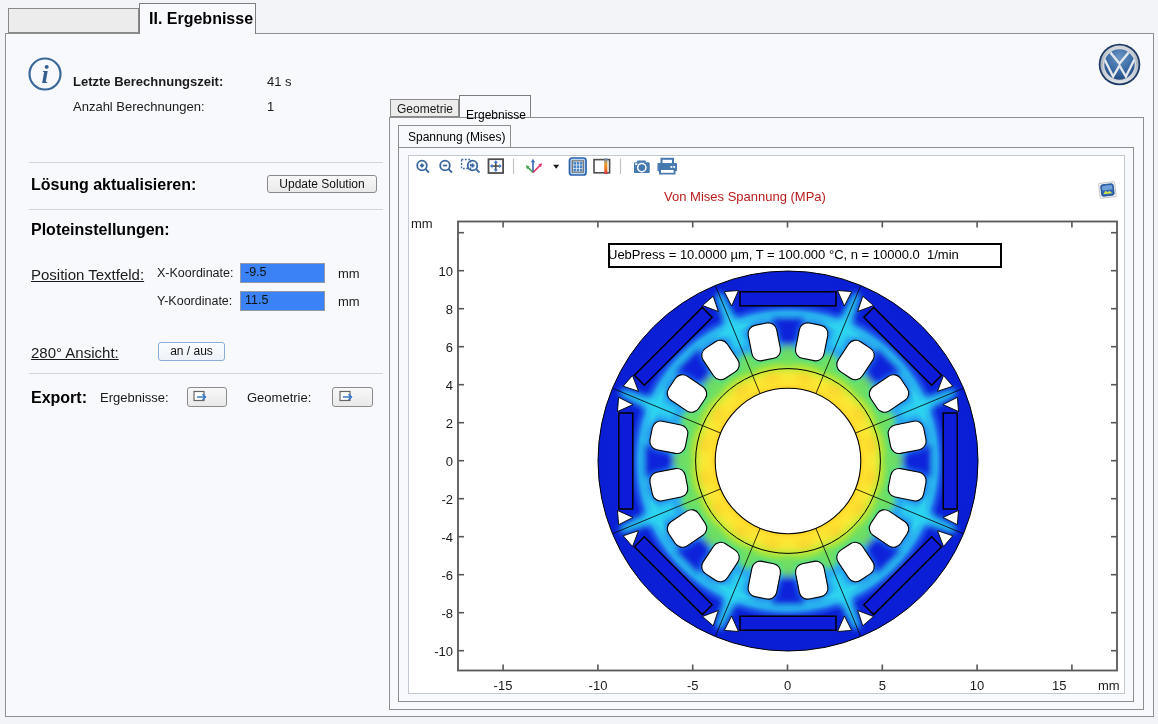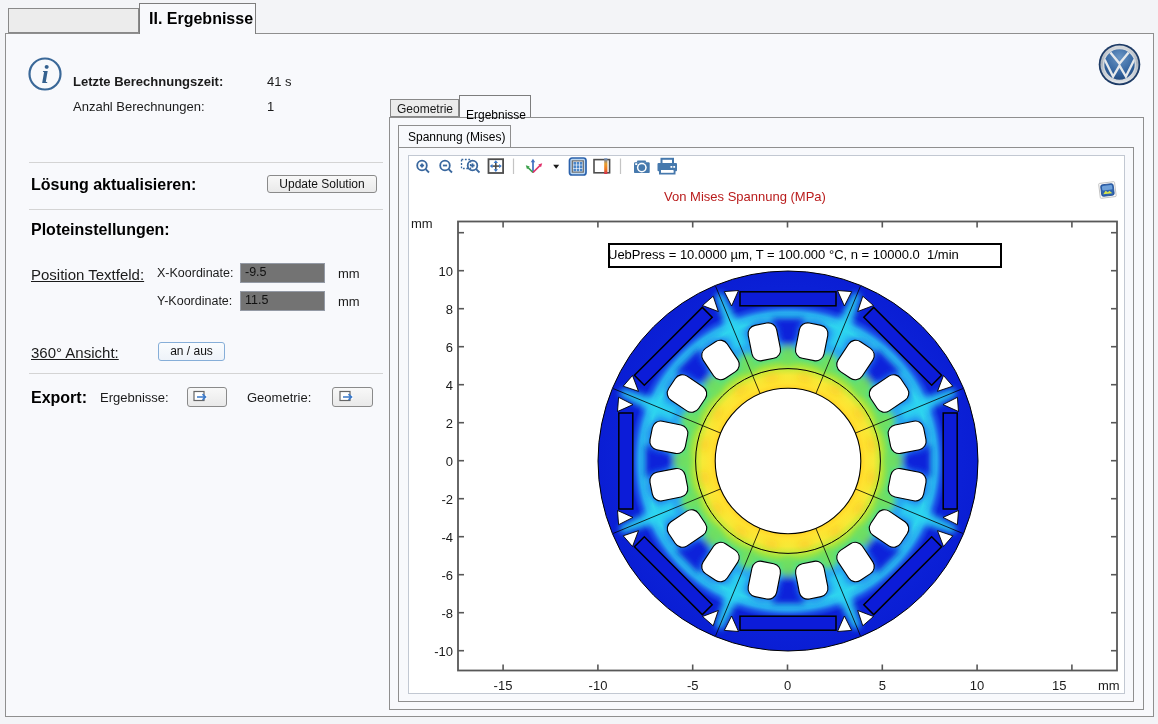--- a/index.html
+++ b/index.html
@@ -6,21 +6,21 @@
   html,body { width:1158px; height:724px; background:#f3f4f7; font-family:"Liberation Sans", sans-serif; overflow:hidden; }
   .abs { position:absolute; }
   body { position:relative; }
   .tab-inactive { background:#ececec; border:1px solid #898989; color:#1a1a1a; }
   .tab-active { background:#fcfdff; border:1px solid #7d7d7d; border-bottom:none; color:#000; }
   .sep { position:absolute; height:1px; background:#d4d4d4; }
   .lbl { position:absolute; color:#1b1b1b; font-size:13px; white-space:nowrap; }
   .h1 { position:absolute; color:#000; font-size:16px; font-weight:bold; white-space:nowrap; }
   .h2 { position:absolute; color:#1b1b1b; font-size:15px; text-decoration:underline; white-space:nowrap; }
   .btn { position:absolute; background:linear-gradient(#f8f8f8,#e9e9e9); border:1px solid #8a8a8a; border-radius:3px; font-size:12px; color:#111; text-align:center; }
-  .inp { position:absolute; background:#737373; border:1px solid #949aa5; font-size:12.5px; color:#111; padding:1px 0 0 4px; }
+  .inp { position:absolute; background:#3b82f6; border:1px solid #949aa5; font-size:12.5px; color:#111; padding:1px 0 0 4px; }
 </style>
 </head>
 <body>
 
 <div class="abs tab-inactive" style="left:8px; top:8px; width:131px; height:25px;"></div>
 <div class="abs" style="left:14px; top:12px; font-size:20px; font-weight:normal; color:#1a1a1a;margin-top:32px;">I. Modellaufbau</div>
 
 <div class="abs" style="left:5px; top:33px; width:1149px; height:684px; background:#f8f9fc; border:1px solid #8f8f8f;"></div>
 <div class="abs tab-active" style="left:139px; top:3px; width:117px; height:31px; background:#f8f9fc;"></div>
 <div class="abs" style="left:149px; top:10px; font-size:16px; font-weight:bold; color:#000;">II. Ergebnisse</div>
@@ -41,21 +41,21 @@
 <div class="h1" style="left:31px; top:221px;">Ploteinstellungen:</div>
 
 <div class="h2" style="left:31px; top:266px;">Position Textfeld:</div>
 <div class="lbl" style="left:157px; top:266px; font-size:12.5px;">X-Koordinate:</div>
 <div class="inp" style="left:240px; top:263px; width:85px; height:20px;">-9.5</div>
 <div class="lbl" style="left:338px; top:266px;">mm</div>
 <div class="lbl" style="left:157px; top:294px; font-size:12.5px;">Y-Koordinate:</div>
 <div class="inp" style="left:240px; top:291px; width:85px; height:20px;">11.5</div>
 <div class="lbl" style="left:338px; top:294px;">mm</div>
 
-<div class="h2" style="left:31px; top:344px;">360° Ansicht:</div>
+<div class="h2" style="left:31px; top:344px;">280° Ansicht:</div>
 <div class="btn" style="left:158px; top:342px; width:67px; height:19px; line-height:17px; border-color:#86aed8; background:linear-gradient(#fafcfe,#eef3f9);">an / aus</div>
 
 <div class="sep" style="left:29px; top:373px; width:354px;"></div>
 <div class="h1" style="left:31px; top:389px;">Export:</div>
 <div class="lbl" style="left:100px; top:390px;">Ergebnisse:</div>
 <div class="btn" style="left:187px; top:387px; width:40px; height:20px;"></div>
 <svg class="abs" style="left:193px; top:390px;" width="18" height="14" viewBox="0 0 18 14">
   <rect x="1" y="1.5" width="10" height="9" fill="#fff" stroke="#666" stroke-width="1.2"></rect>
   <rect x="4" y="5" width="10" height="4" fill="#fff"></rect>
   <path d="M4 7 L12 7 M9.5 4.2 L12.5 7 L9.5 9.8" fill="none" stroke="#3a78c8" stroke-width="1.6"></path>

